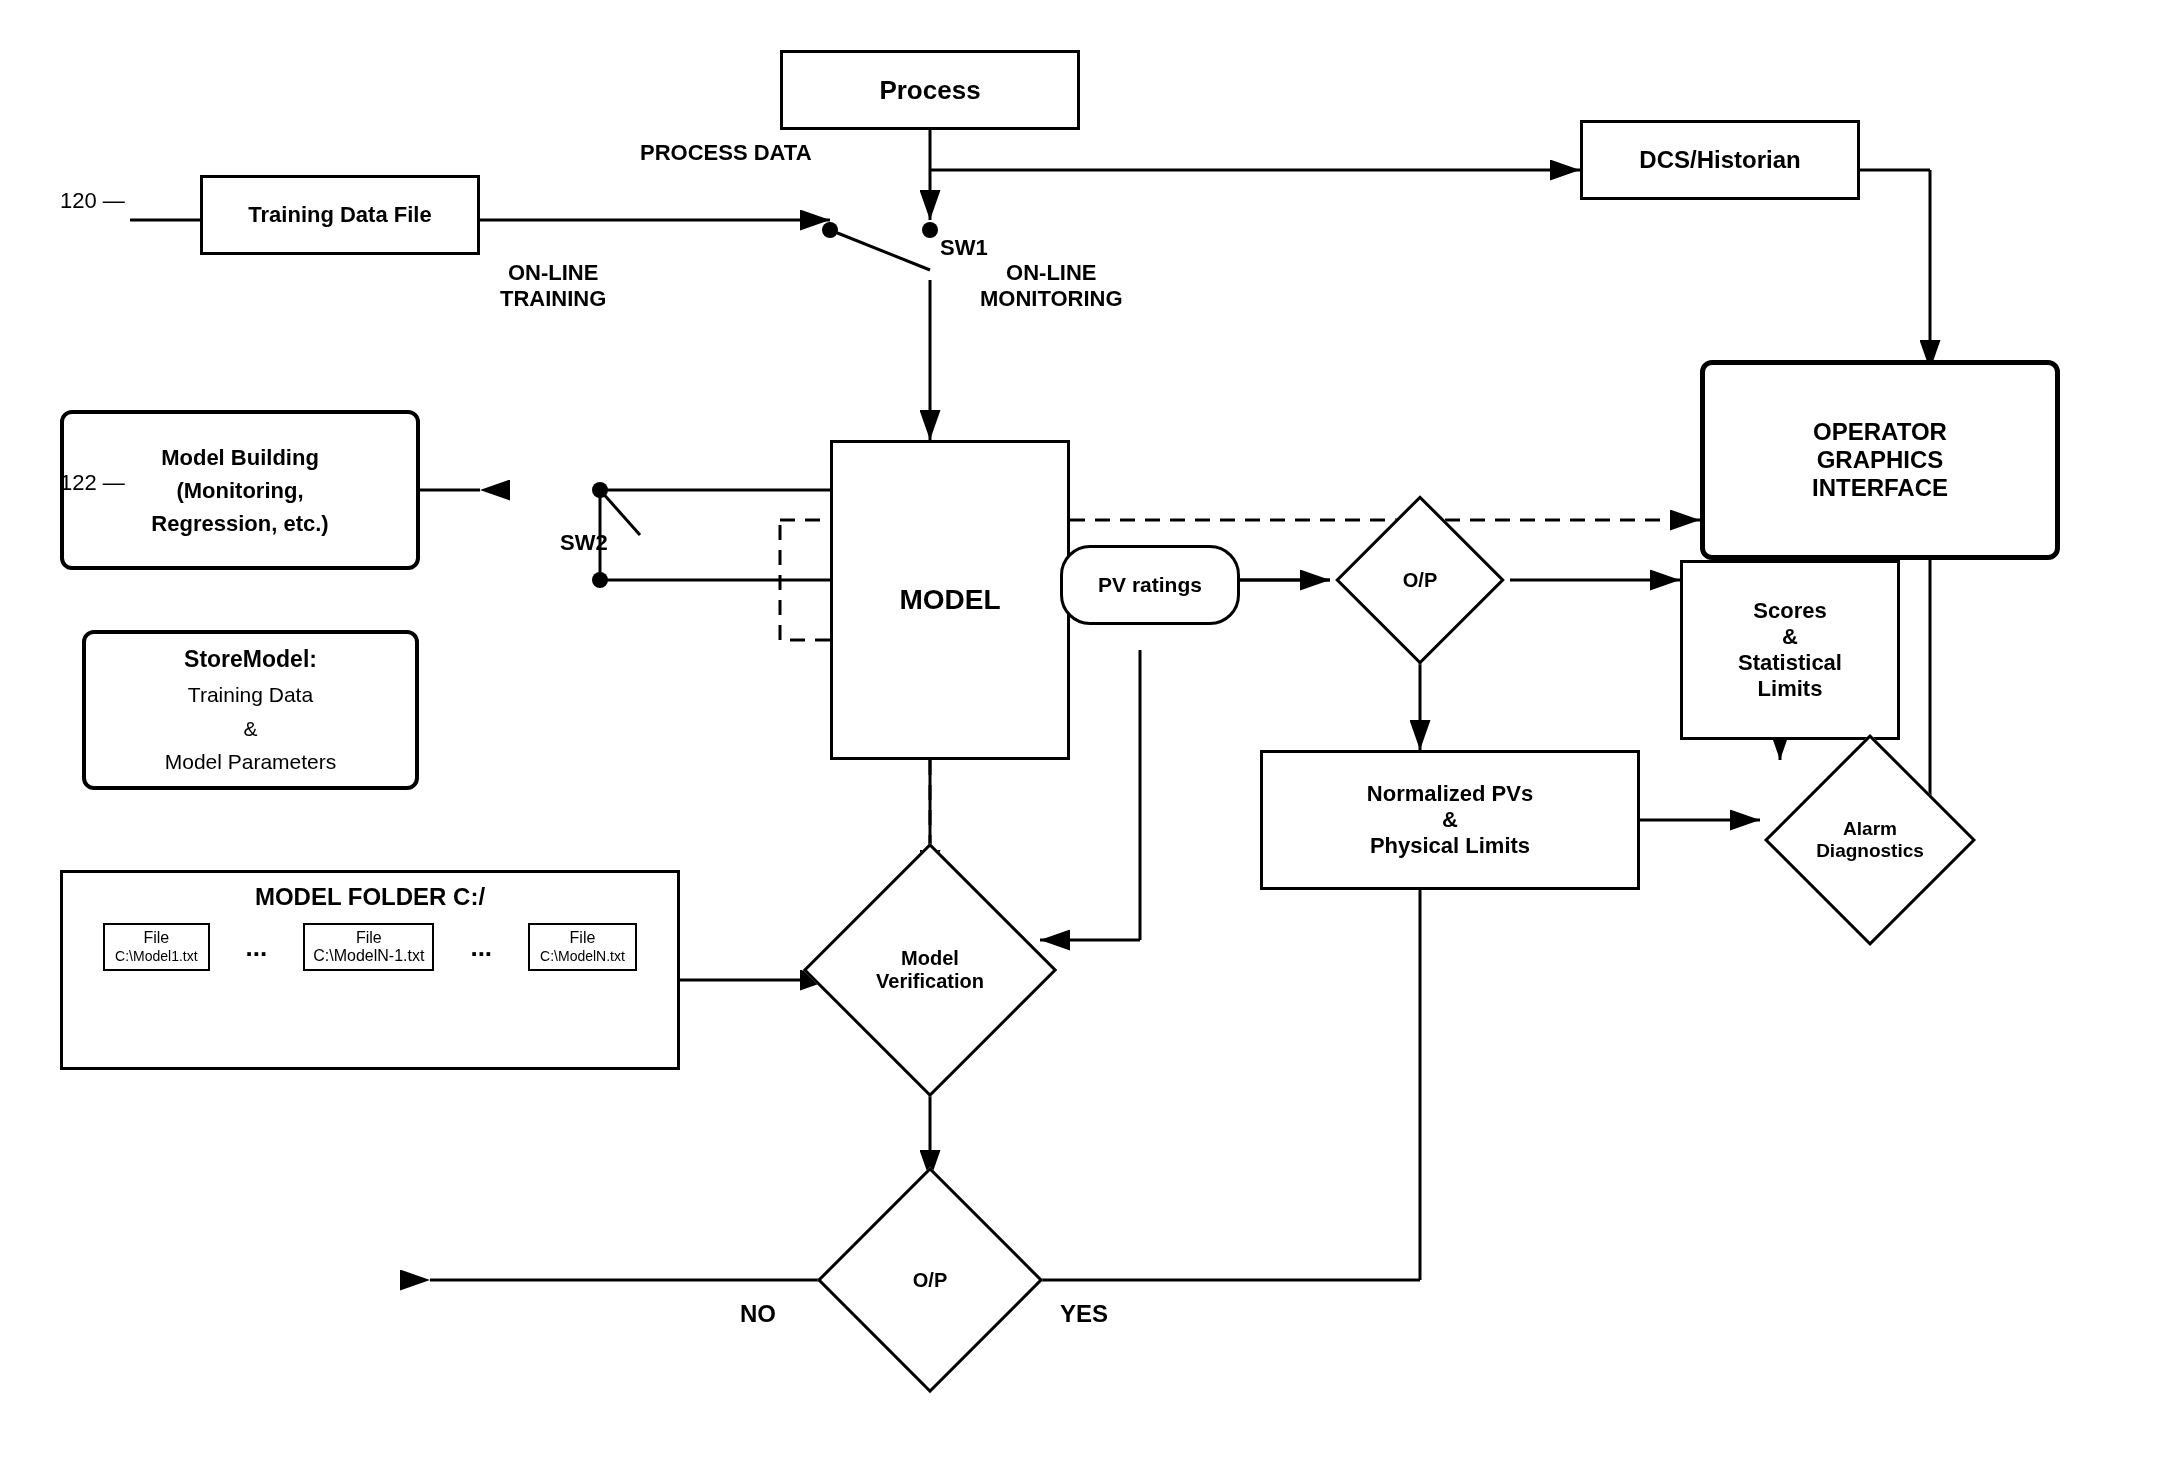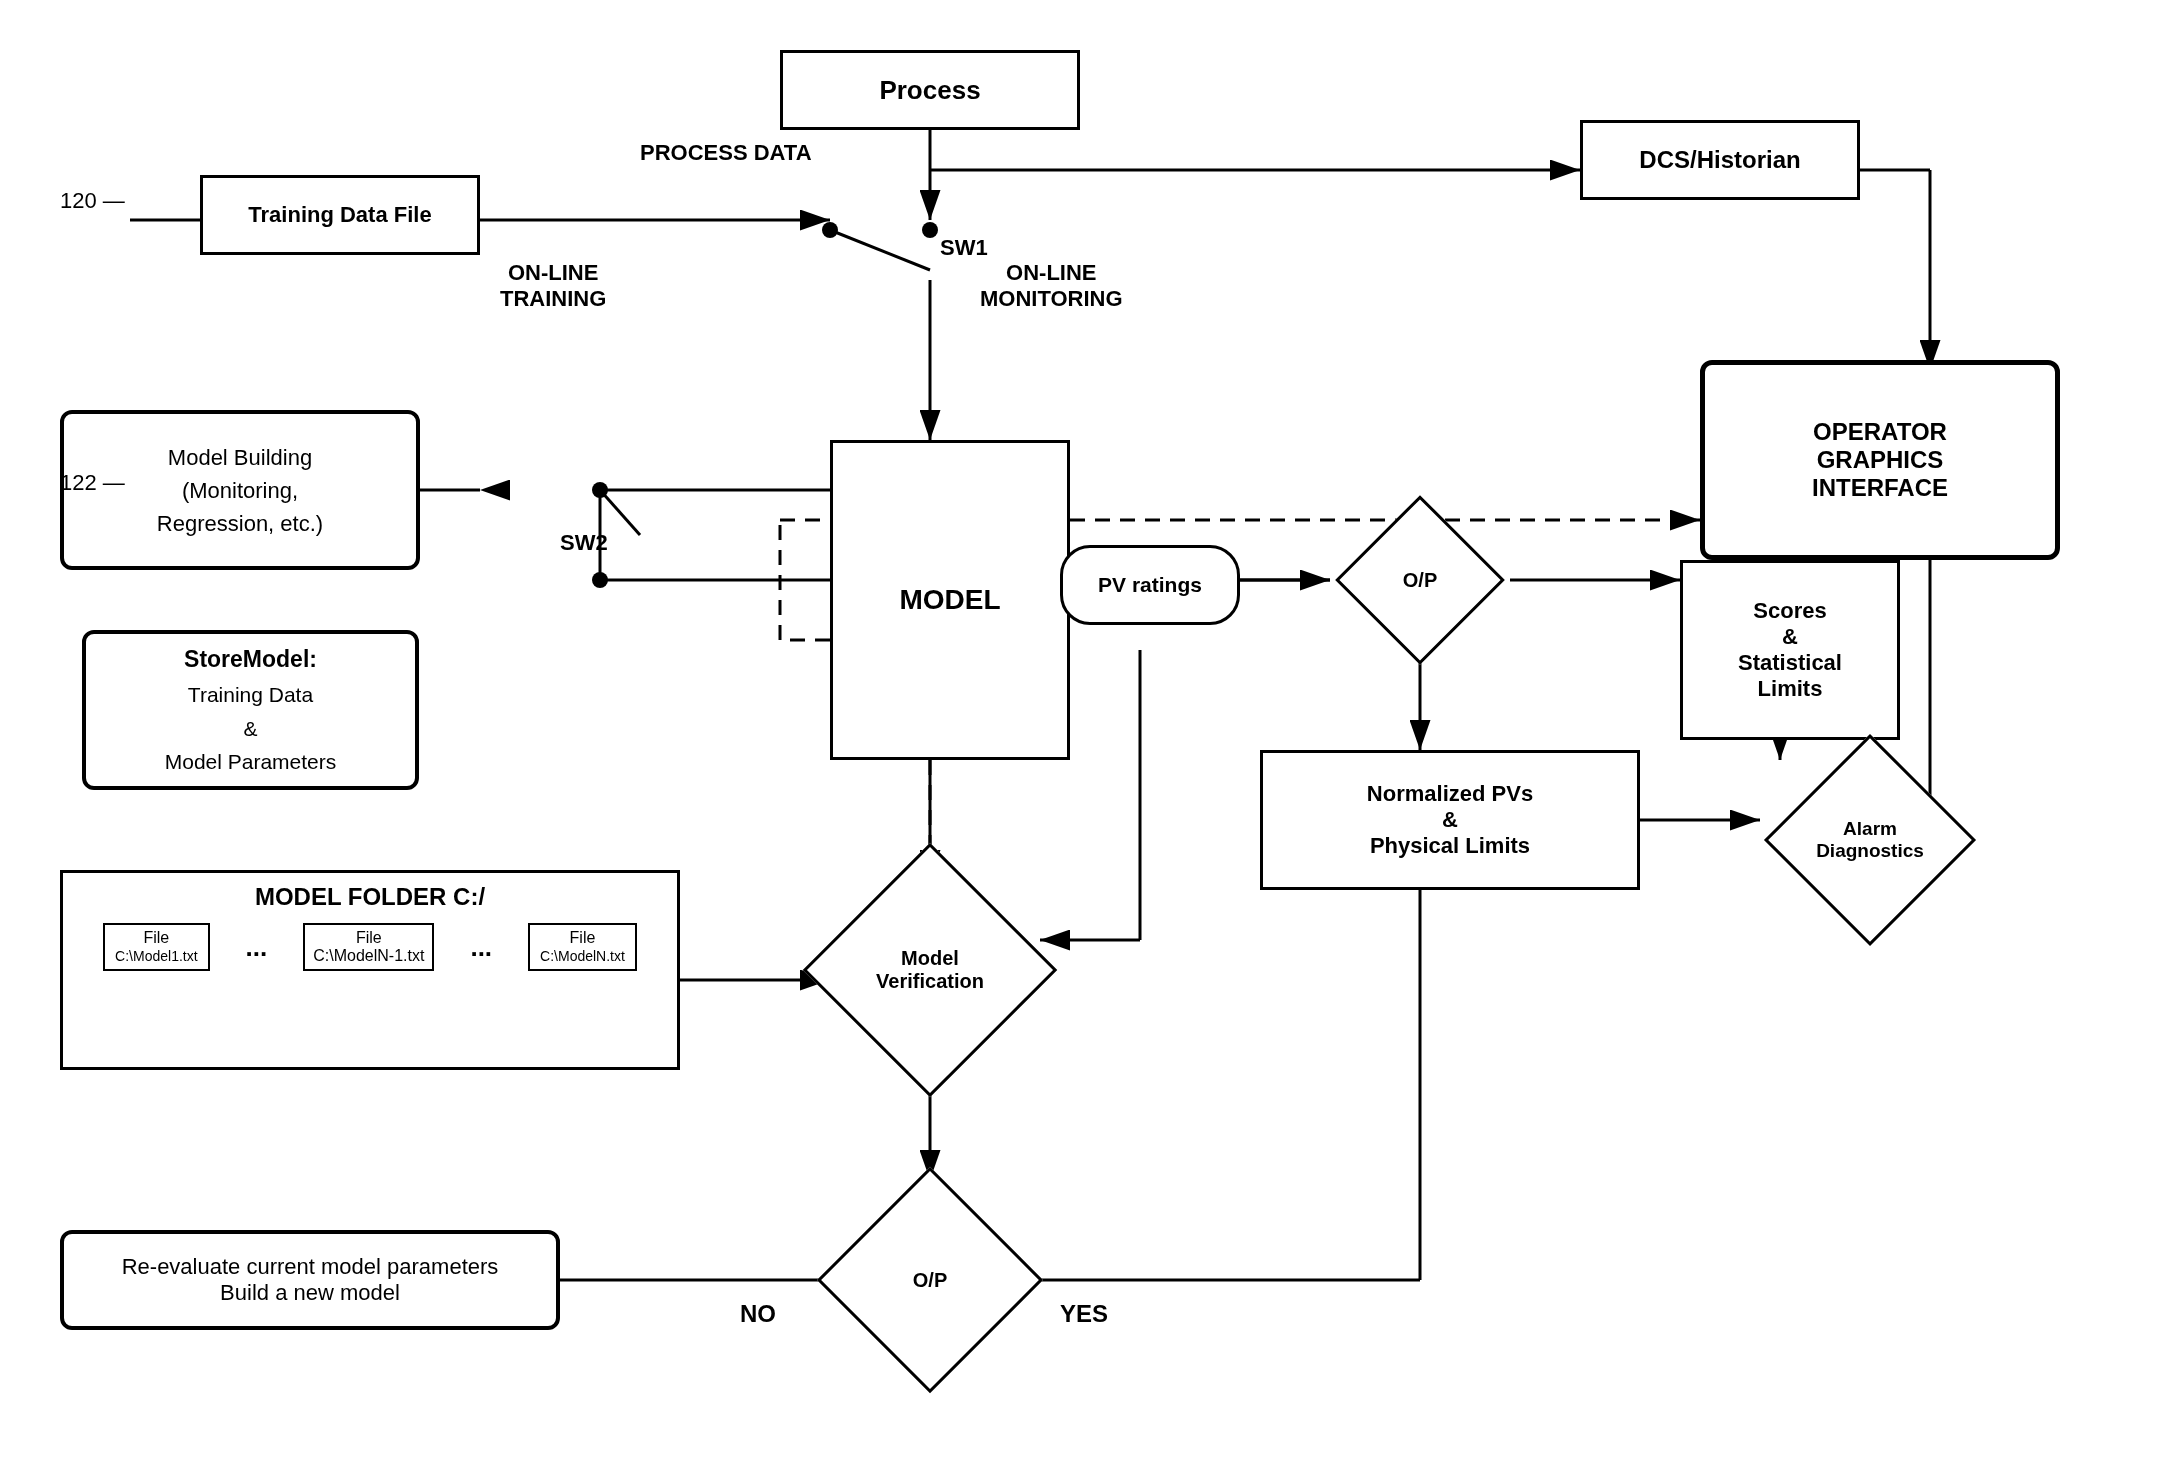--- a/index.html
+++ b/index.html
@@ -178,21 +178,21 @@
   <div class="box" style="left:1580px; top:120px; width:280px; height:80px; font-size:24px;">
     <span>DCS/Historian</span>
   </div>
 
   <div class="box" style="left:200px; top:175px; width:280px; height:80px; font-size:22px;">
     <span>Training Data File</span>
   </div>
 
   <div class="box box-rounded" style="left:60px; top:410px; width:360px; height:160px; font-size:22px; line-height:1.5;">
     <div>
-      <div style="font-weight:normal;">Model Building<br>(Monitoring,<br>Regression, etc.)</div>
+      <div style="font-weight:bold;">Model Building<br>(Monitoring,<br>Regression, etc.)</div>
     </div>
   </div>
 
   <div class="box box-rounded" style="left:60px; top:630px; width:337px; height:160px; font-size:21px; line-height:1.6;margin-left:22px;">
     <div>
       <div style="font-weight:bold; font-size:23px;">StoreModel:</div>
       <div style="font-weight:normal;">Training Data<br>&amp;<br>Model Parameters</div>
     </div>
   </div>
 
@@ -229,23 +229,20 @@
   </div>
 
   <div class="box" style="left:1060px; top:545px; width:180px; height:80px; font-size:21px;border-radius:30px;">
     <span>PV ratings</span>
   </div>
 
   <div class="box" style="left:1260px; top:750px; width:380px; height:140px; font-size:22px;">
     <span>Normalized PVs<br>&amp;<br>Physical Limits</span>
   </div>
 
-  <div class="box box-rounded" style="left:60px; top:1230px; width:500px; height:100px; font-size:22px; font-weight:normal;">
-    <span>Re-evaluate current model parameters<br>Build a new model</span>
-  </div>
 
   <div class="diamond-wrapper" style="left:1320px; top:510px; width:200px; height:140px;">
     <div class="diamond" style="width:120px; height:120px;"></div>
     <div class="diamond-text">O/P</div>
   </div>
 
   <div class="diamond-wrapper" style="left:800px; top:870px; width:260px; height:200px;">
     <div class="diamond" style="width:180px; height:180px;"></div>
     <div class="diamond-text" style="font-size:20px;">Model<br>Verification</div>
   </div>

